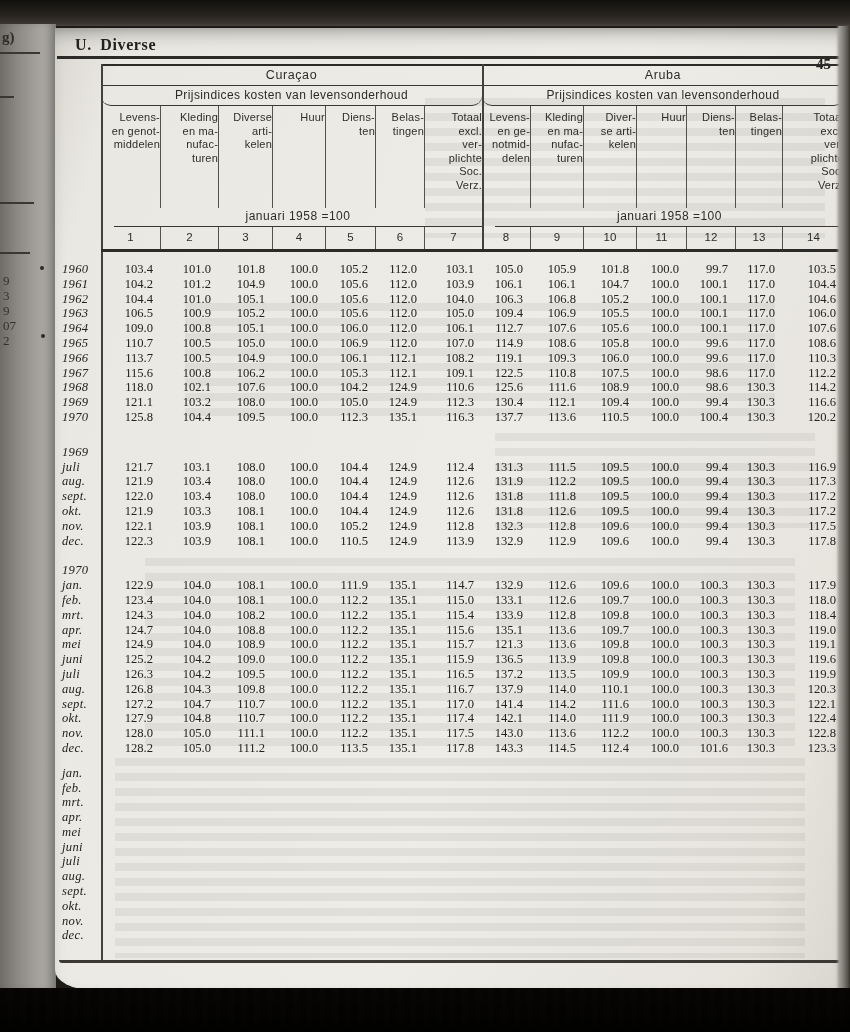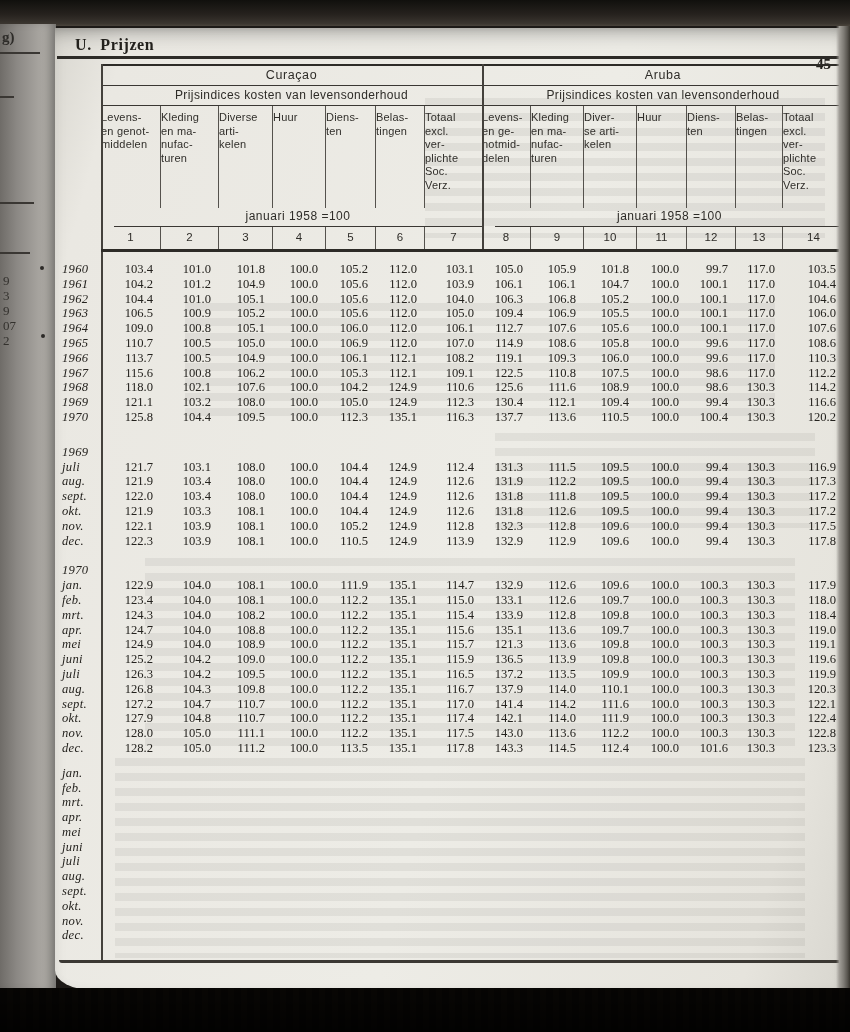--- a/index.html
+++ b/index.html
@@ -32,23 +32,23 @@
   .pg-no{position:absolute;right:14px;top:15px;font:bold 15px/18px "Liberation Serif",serif;color:#23211d;margin-top:12px;}
   .title-rule{position:absolute;left:2px;top:28px;width:786px;height:2.5px;background:#2d2b27;}
   
   .tbl{position:absolute;left:0;top:36px;width:799px;height:902px;}
   .grid{display:grid;grid-template-columns:46px 60px 58px 54px 53px 50px 49px 57px 49px 53px 53px 50px 49px 47px 61px;}
   .cell{min-width:0;}
   .hr1 .sec{grid-column:span 7;border-top:2px solid #2d2b27;border-bottom:1px solid #3a3733;
     text-align:center;font:12.5px/19px "Liberation Sans",sans-serif;letter-spacing:.6px;color:#2e2c28;}
   .hr1{height:21px}.hr2{height:21px}.hr4{height:19px}.hr5{height:22px}
   .hr2 .sub{grid-column:span 7;border-bottom:1px solid #3a3733;text-align:center;
-    font:12px/20px "Liberation Sans",sans-serif;letter-spacing:.4px;color:#2e2c28;}
+    font:12px/20px "Liberation Sans",sans-serif;letter-spacing:.4px;color:#2e2c28;border-radius:10px;}
   .hr3{height:102px;}
-  .colhead{border-right:1px solid #55524d;text-align:left;padding-top:5px;
+  .colhead{border-right:1px solid #55524d;text-align:right;padding-top:5px;
     font:11px/13.5px "Liberation Sans",sans-serif;letter-spacing:.2px;color:#302e2a;white-space:pre-line;}
   .colhead.nr{border-right:none;}
   .hr4 .base{grid-column:span 7;border-bottom:1px solid #3a3733;text-align:center;
     font:12px/17px "Liberation Sans",sans-serif;letter-spacing:.5px;color:#2e2c28;margin-left:13px;}
   .colnum{border-right:1px solid #55524d;text-align:center;
     font:11.5px/21px "Liberation Sans",sans-serif;color:#2e2c28;}
   .colnum.nr{border-right:none;}
   .heavy-rule{position:relative;margin-left:46px;width:743px;height:3px;background:#2d2b27;}
   .vline{position:absolute;background:#44413c;width:1.5px;top:0;}
   .vl-left{left:46px;height:898px;}
@@ -83,21 +83,21 @@
     <div class="fp-num" style="top:249px;">9</div>
     <div class="fp-num" style="top:264px;">3</div>
     <div class="fp-num" style="top:279px;">9</div>
     <div class="fp-num" style="top:294px;">07</div>
     <div class="fp-num" style="top:309px;">2</div>
     <div class="speck" style="left:40px;top:242px;"></div>
     <div class="speck" style="left:41px;top:310px;"></div>
   </div>
 
   <div class="page">
-    <div class="pg-title">U. Prijzen</div>
+    <div class="pg-title">U. Diverse</div>
     <div class="pg-no">45</div>
     <div class="title-rule"></div>
 
     <div class="bleed" style="left:370px;top:70px;width:400px;height:140px;"></div>
     <div class="bleed" style="left:130px;top:275px;width:590px;height:120px;"></div>
     <div class="bleed" style="left:440px;top:405px;width:320px;height:95px;"></div>
     <div class="bleed" style="left:90px;top:530px;width:650px;height:195px;"></div>
     <div class="bleed" style="left:60px;top:730px;width:690px;height:200px;"></div>
 
     <div class="tbl">

